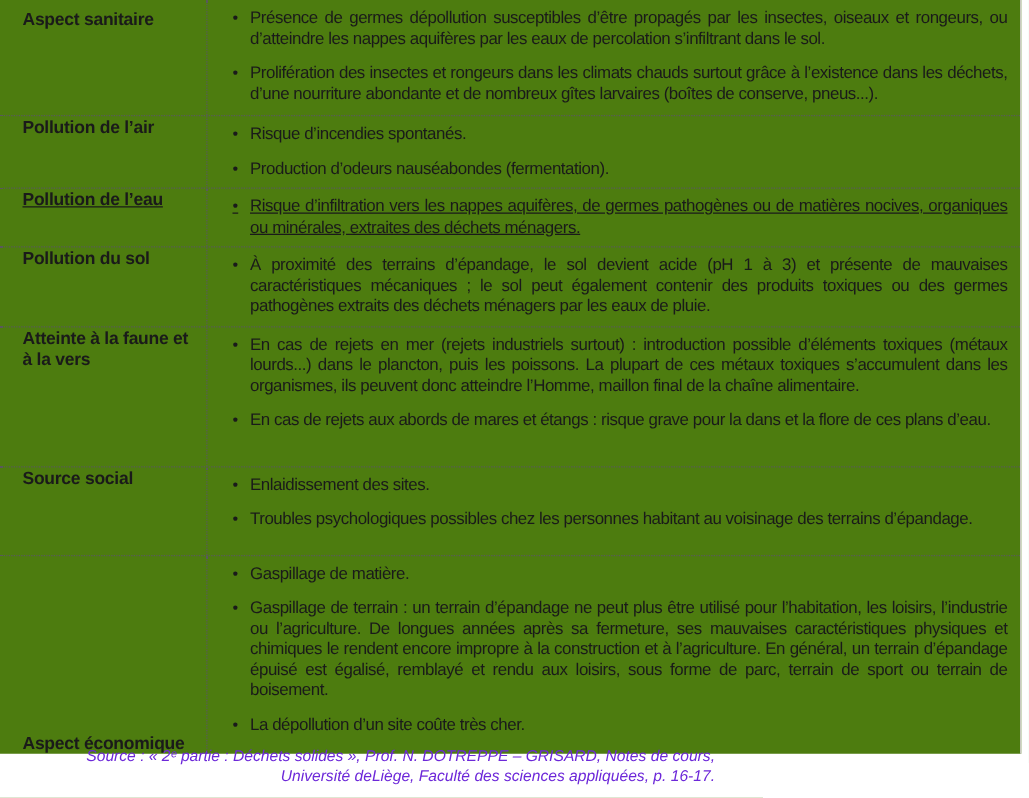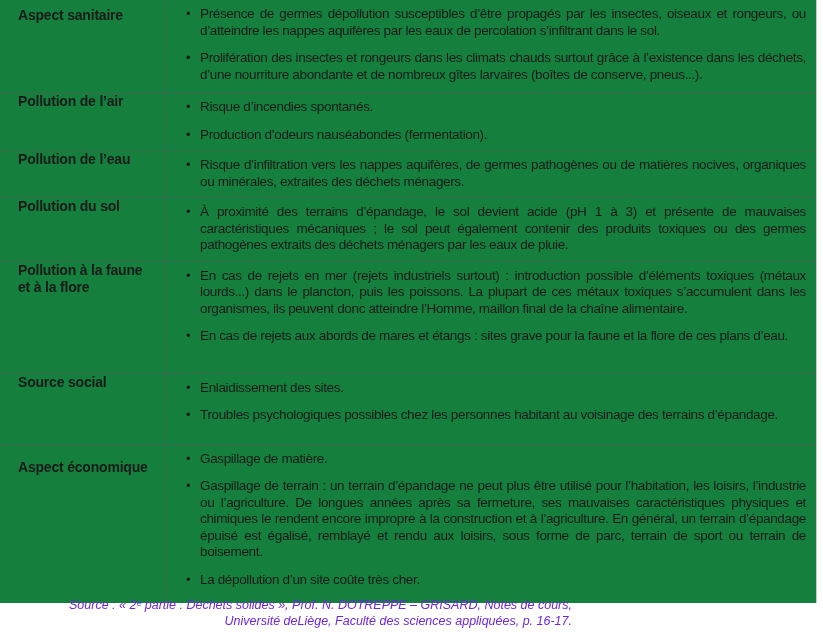--- a/index.html
+++ b/index.html
@@ -3,55 +3,55 @@
 <meta charset="utf-8">
 <style>
   * { margin:0; padding:0; box-sizing:border-box; }
   html,body { background:#ffffff; }
   body { font-family:"Liberation Sans", sans-serif; color:#1a1a1a; }
   .page { position:relative; width:823px; height:638px; background:#ffffff; overflow:hidden; }
 
   .impact-table {
     position:absolute; top:0; left:0;
     width:817px; min-height:590px;
-    background:#15803d;
+    background:#4d7c0f;
     border-right:1px solid #c9c9c1;
     display:flex; flex-direction:column;
   }
   .row { display:flex; border-bottom:1.5px dotted #59595c; }
   .row:last-child { border-bottom:none; flex:1; }
 
   .label-cell {
     flex:0 0 166px; width:166px;
     border-right:1.5px dotted #59595c;
     padding:0 8px 0 18px;
     display:flex; align-items:flex-start;
   }
   .label { font-weight:700; font-size:14px; line-height:17px; letter-spacing:-0.2px; }
   
   .row:nth-child(1) .label-cell { align-items:flex-start; padding-top:7px; }
-  .row:nth-child(7) .label-cell { align-items:flex-start; padding-top:14px; }
+  .row:nth-child(7) .label-cell { align-items:flex-end; padding-top:14px; }
 
   .content-cell { flex:1; padding:6px 10px 7px 20px; }
   .bullet-item { display:flex; }
   .bullet-item + .bullet-item { margin-top:11px; }
   .bullet {
     flex:0 0 14px; width:14px;
     font-size:13px; line-height:16.5px; color:#1a1a1a;
   }
   .bullet-text {
     flex:1;
     font-size:13.5px; line-height:16.5px; letter-spacing:-0.35px;
     text-align:justify;
   }
 
   
   .row:nth-child(1) { min-height:93px; }
   .row:nth-child(2) { min-height:50px; }
-  .row:nth-child(3) { min-height:45px; }
+  .row:nth-child(3) { min-height:45px;text-decoration:underline; }
   .row:nth-child(4) { min-height:61px; }
   .row:nth-child(5) { min-height:112px; }
   .row:nth-child(6) { min-height:71px; }
   .row:nth-child(7) { min-height:158px; }
 
   .source-block {
     position:absolute; top:597px; left:0;
     width:572px;
     text-align:right;
     font-style:italic;
@@ -117,30 +117,30 @@
       <div class="content-cell">
         <div class="bullet-item">
           <span class="bullet">•</span>
           <span class="bullet-text">À proximité des terrains d’épandage, le sol devient acide (pH 1 à 3) et présente de mauvaises caractéristiques mécaniques ; le sol peut également contenir des produits toxiques ou des germes pathogènes extraits des déchets ménagers par les eaux de pluie.</span>
         </div>
       </div>
     </div>
 
     <div class="row">
       <div class="label-cell">
-        <div class="label">Pollution à la faune et à la flore</div>
+        <div class="label">Atteinte à la faune et à la vers</div>
       </div>
       <div class="content-cell">
         <div class="bullet-item">
           <span class="bullet">•</span>
           <span class="bullet-text">En cas de rejets en mer (rejets industriels surtout) : introduction possible d’éléments toxiques (métaux lourds...) dans le plancton, puis les poissons. La plupart de ces métaux toxiques s’accumulent dans les organismes, ils peuvent donc atteindre l’Homme, maillon final de la chaîne alimentaire.</span>
         </div>
         <div class="bullet-item">
           <span class="bullet">•</span>
-          <span class="bullet-text">En cas de rejets aux abords de mares et étangs : sites grave pour la faune et la flore de ces plans d’eau.</span>
+          <span class="bullet-text">En cas de rejets aux abords de mares et étangs : risque grave pour la dans et la flore de ces plans d’eau.</span>
         </div>
       </div>
     </div>
 
     <div class="row">
       <div class="label-cell">
         <div class="label">Source social</div>
       </div>
       <div class="content-cell">
         <div class="bullet-item">

